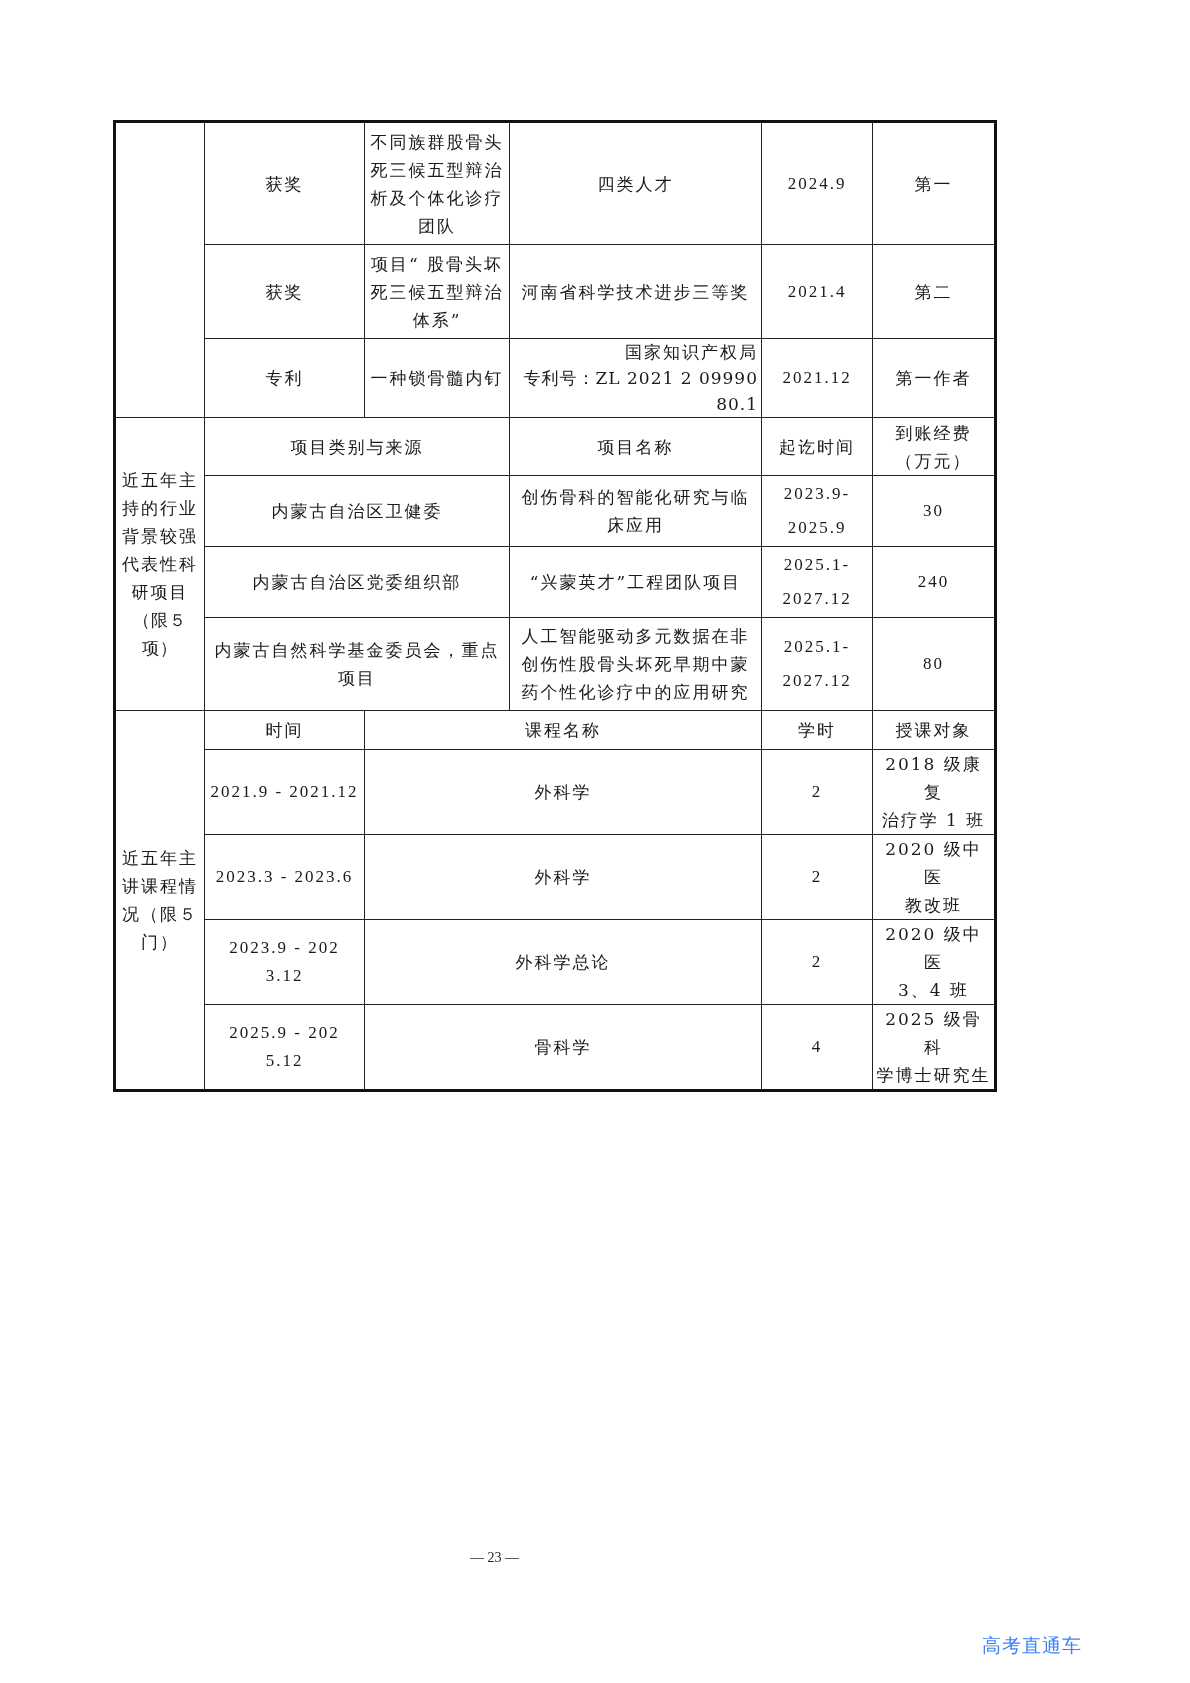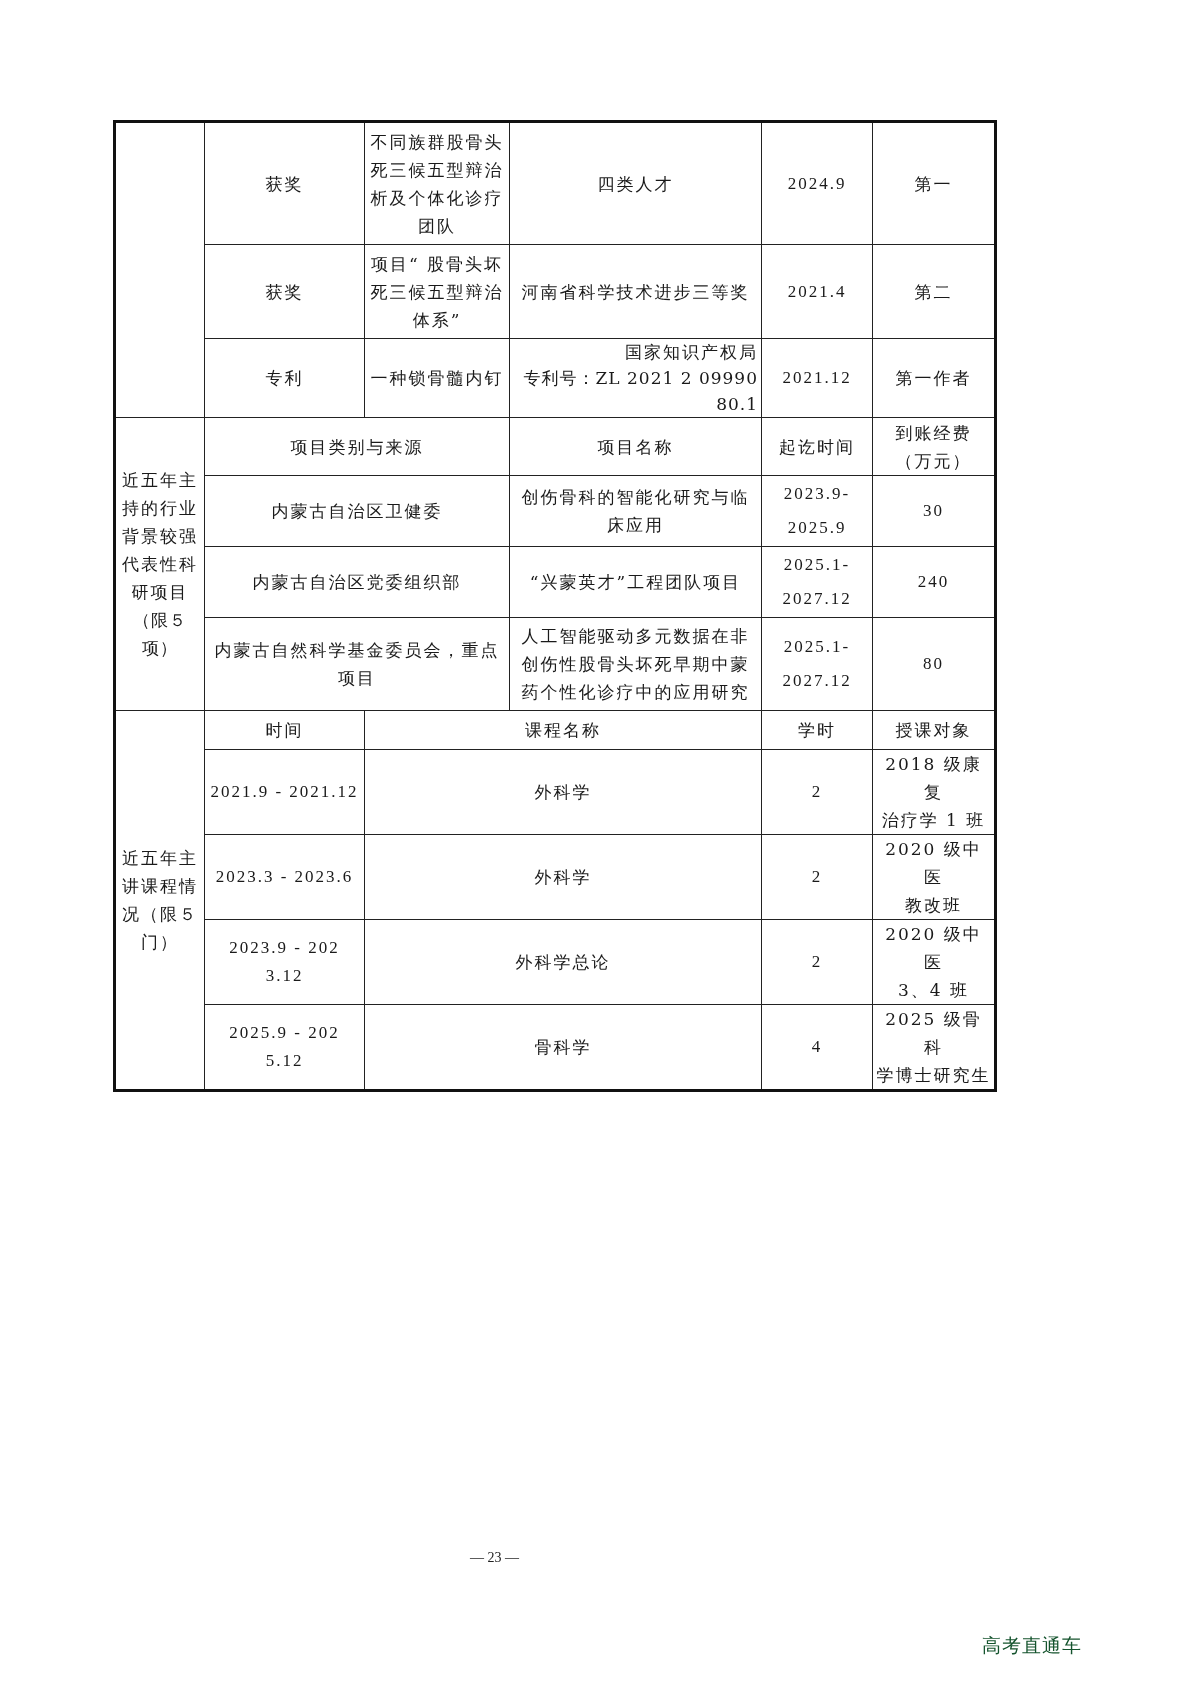--- a/index.html
+++ b/index.html
@@ -18,21 +18,21 @@
   .outer-bottom { border-bottom:3px solid #111 !important; }
   td.num { font-family:Liberation Serif, serif; letter-spacing:0.5px; font-size:18px; }
   td.sect { font-size:17px; line-height:29px; letter-spacing:3px; padding:0 6px; }
   .line { display:block; }
   td.tight { line-height:27px; }
   td.small2 { font-size:16px; line-height:22px; letter-spacing:1px;margin-top:19px; }
 
   .page-number { position:absolute; left:0; width:989px; top:1550px; text-align:center;
                  font-family:"Liberation Serif", serif; font-size:14px; color:#222; }
   .watermark { position:absolute; right:108px; top:1633px; font-family:"DejaVu Sans", sans-serif;
-               font-size:19px; color:#14532d; letter-spacing:1px; }
+               font-size:19px; color:#3b82f6; letter-spacing:1px; }
 </style>
 </head>
 <body>
 
 <div class="page">
 
 <table class="grid">
   <colgroup>
     <col style="width:90px">
     <col style="width:160px">

